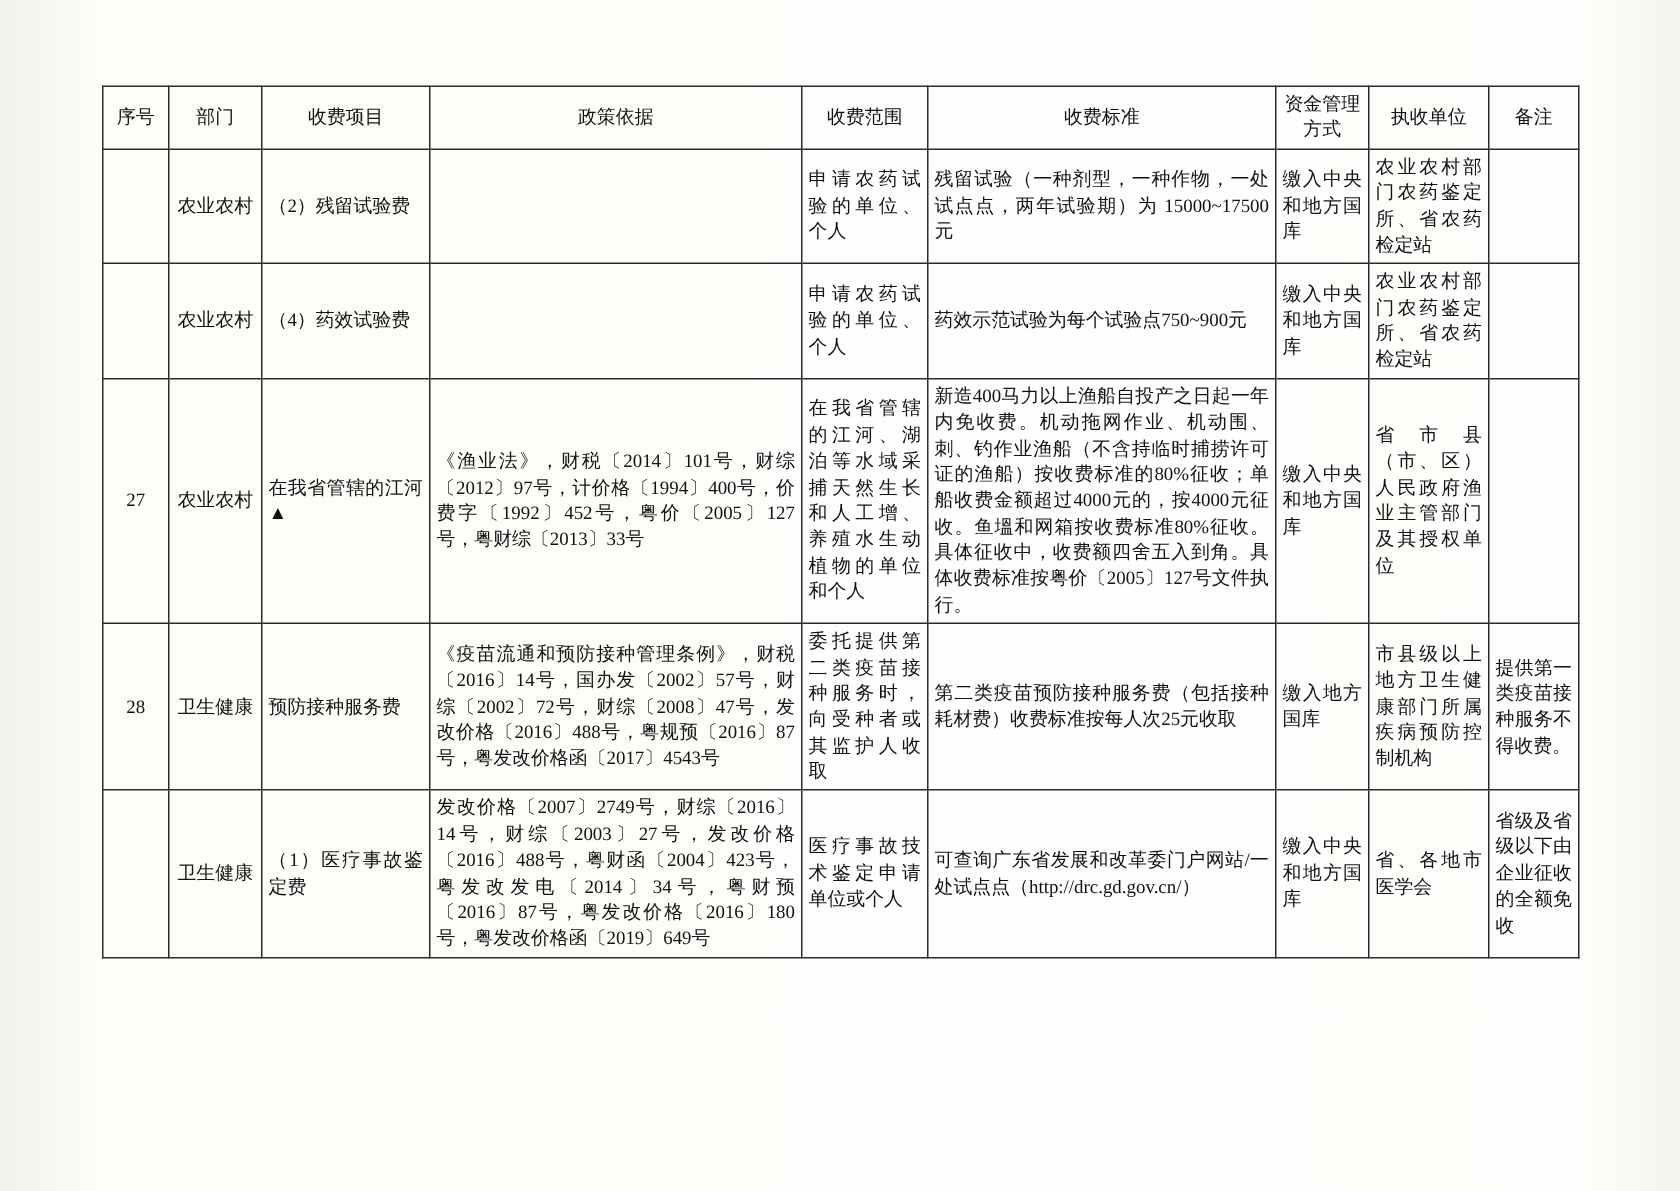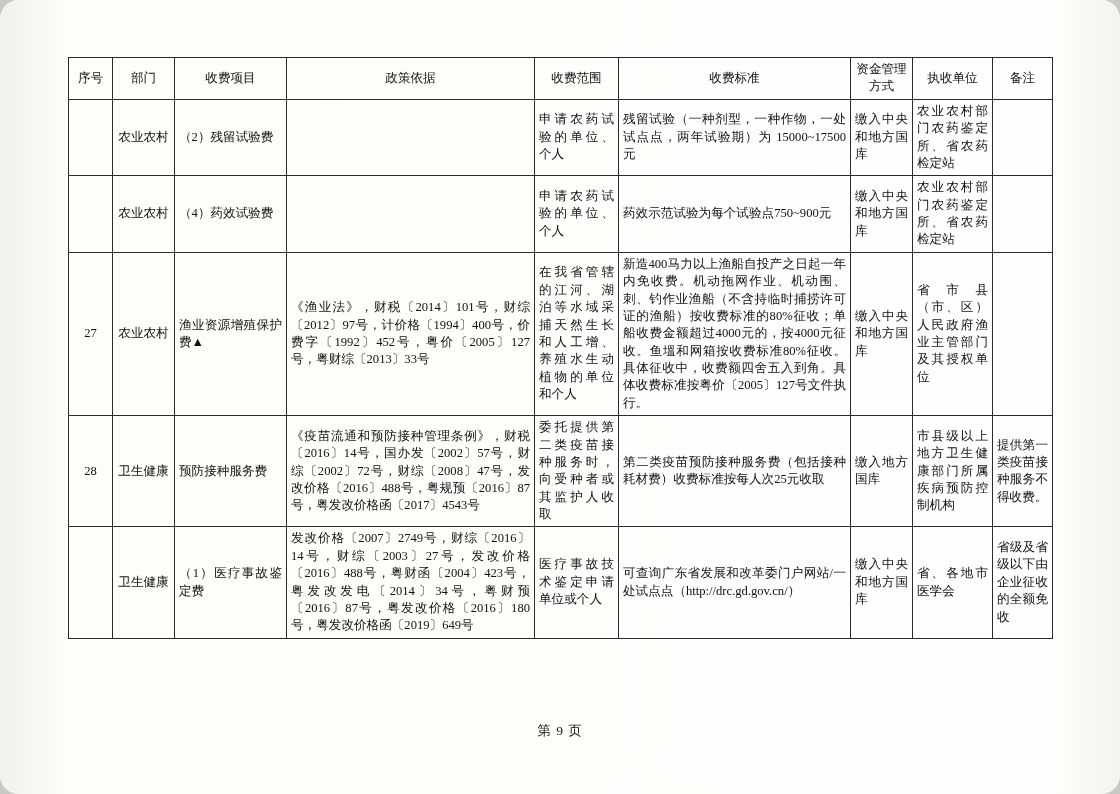--- a/index.html
+++ b/index.html
@@ -8,21 +8,20 @@
     background: #c9c9c4;
   }
   .page {
     width: 1120px;
     height: 794px;
     background: #fdfdfb;
     position: relative;
     box-sizing: border-box;
     font-family: "Liberation Serif", "DejaVu Serif", serif;
     overflow: hidden;
-    border-radius: 19px;
   }
   .sheet {
     position: absolute;
     left: 0; top: 0;
     width: 1120px;
     height: 794px;
     background: linear-gradient(90deg, #f2f1ec 0%, #fdfdfa 6%, #fefefc 94%, #f4f3ee 100%);
   }
   .tablewrap {
     position: absolute;
@@ -135,21 +134,21 @@
           <td class="c-just"></td>
           <td class="c-just">申请农药试验的单位、个人</td>
           <td class="c-just">药效示范试验为每个试验点750~900元</td>
           <td class="c-just">缴入中央和地方国库</td>
           <td class="c-just">农业农村部门农药鉴定所、省农药检定站</td>
           <td class="c-center"></td>
         </tr>
         <tr class="rowtall-3">
           <td class="c-center">27</td>
           <td class="c-center">农业农村</td>
-          <td class="c-just">渔业资源增殖保护费▲</td>
+          <td class="c-just">在我省管辖的江河▲</td>
           <td class="c-just">《渔业法》，财税〔2014〕101号，财综〔2012〕97号，计价格〔1994〕400号，价费字〔1992〕452号，粤价〔2005〕127号，粤财综〔2013〕33号</td>
           <td class="c-just">在我省管辖的江河、湖泊等水域采捕天然生长和人工增、养殖水生动植物的单位和个人</td>
           <td class="c-just">新造400马力以上渔船自投产之日起一年内免收费。机动拖网作业、机动围、刺、钓作业渔船（不含持临时捕捞许可证的渔船）按收费标准的80%征收；单船收费金额超过4000元的，按4000元征收。鱼塭和网箱按收费标准80%征收。具体征收中，收费额四舍五入到角。具体收费标准按粤价〔2005〕127号文件执行。</td>
           <td class="c-just">缴入中央和地方国库</td>
           <td class="c-just">省市县（市、区）人民政府渔业主管部门及其授权单位</td>
           <td class="c-center"></td>
         </tr>
         <tr class="rowtall-5">
           <td class="c-center">28</td>
           <td class="c-center">卫生健康</td>
@@ -169,14 +168,13 @@
           <td class="c-just">医疗事故技术鉴定申请单位或个人</td>
           <td class="c-just">可查询广东省发展和改革委门户网站/一处试点点（http://drc.gd.gov.cn/）</td>
           <td class="c-just">缴入中央和地方国库</td>
           <td class="c-just">省、各地市医学会</td>
           <td class="c-just">省级及省级以下由企业征收的全额免收</td>
         </tr>
       </tbody>
     </table>
   </div>
 
-  <div class="footer">第 9 页</div>
 </div>
 
 </body></html>

